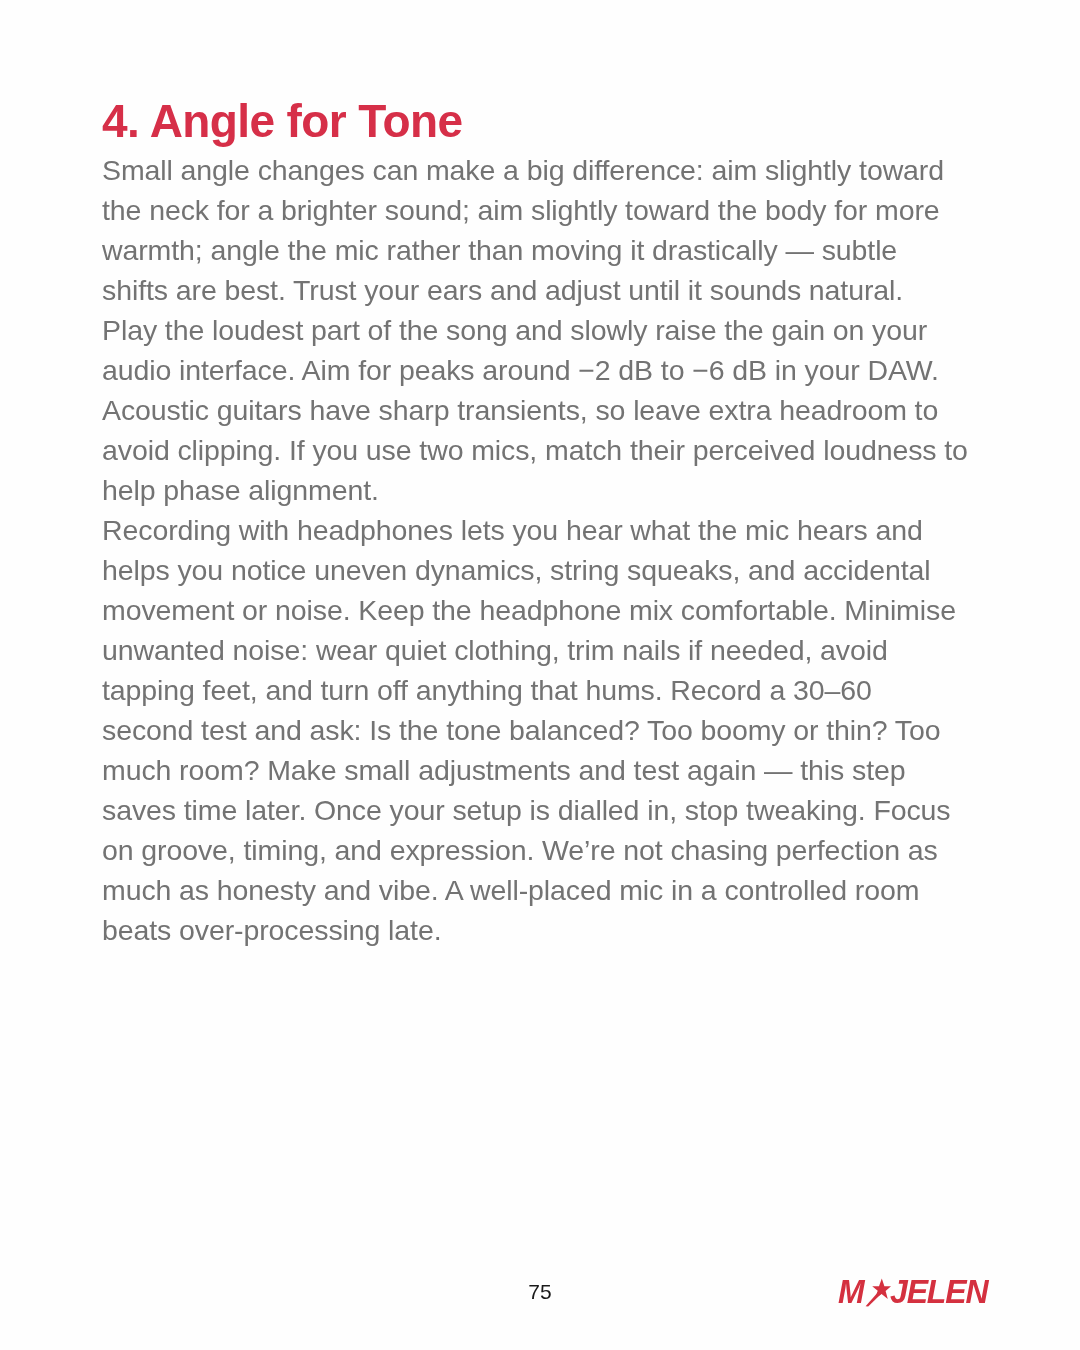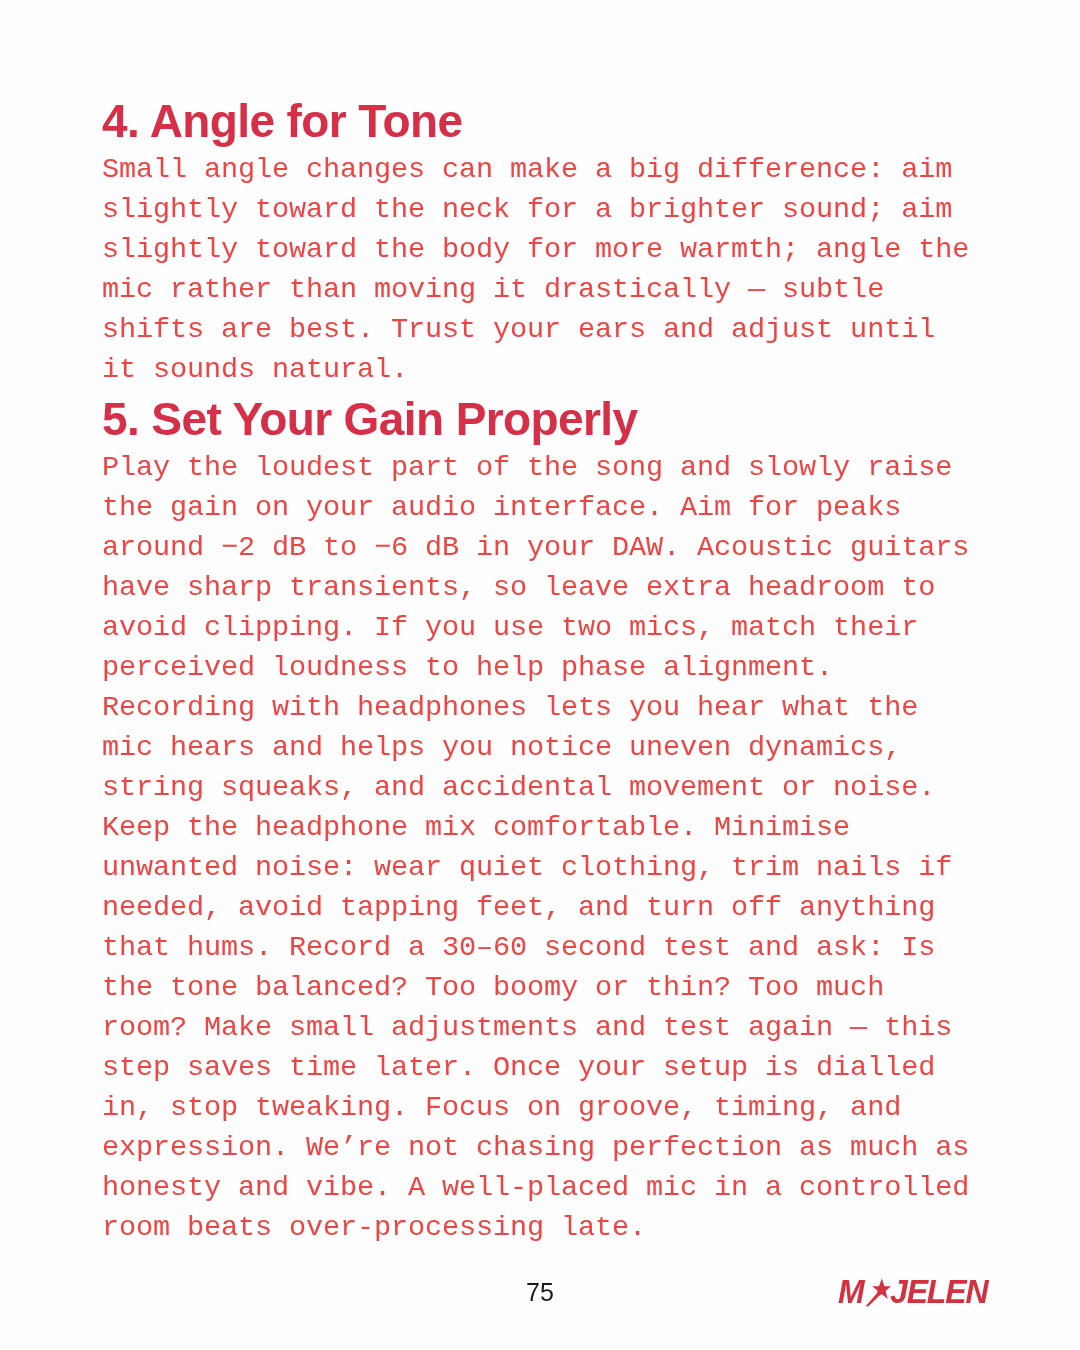--- a/index.html
+++ b/index.html
@@ -36,22 +36,22 @@
     font-family: "Liberation Sans", sans-serif;
     font-weight: bold;
     font-size: 46px;
     line-height: 58px;
     letter-spacing: -0.6px;
     white-space: pre-line;
   }
 
   p.body-text {
     margin: 0;
-    color: #ef4444;
-    font-family: Liberation Mono, monospace;
+    color: #737373;
+    font-family: Liberation Sans, sans-serif;
     font-weight: normal;
     font-size: 28.5px;
     line-height: 40px;
     letter-spacing: -0.1px;
   }
 
   .block-1-heading { margin-top: 0; }
   .block-1-body    { margin-top: 26px; }
 
   .block-2-heading { margin-top: 62px; }
@@ -62,21 +62,21 @@
 
   
   .footer-page-number {
     position: absolute;
     left: 0;
     right: 0;
     top: 1281px;
     text-align: center;
     color: #1a1a1a;
     font-family: "Liberation Sans", sans-serif;
-    font-size: 25px;
+    font-size: 21px;
     line-height: 22px;
   }
 
   .brand-logo {
     position: absolute;
     left: 838px;
     top: 1272px;
     display: flex;
     align-items: center;
     height: 38px;
@@ -106,21 +106,20 @@
 </head>
 <body>
 
 <div class="page">
 
   <div class="content">
 
     <h2 class="section-heading block-1-heading">4. Angle for Tone</h2>
     <p class="body-text block-1-body">Small angle changes can make a big difference: aim slightly toward the neck for a brighter sound; aim slightly toward the body for more warmth; angle the mic rather than moving it drastically — subtle shifts are best. Trust your ears and adjust until it sounds natural.</p>
 
-    <h2 class="section-heading block-2-heading">5. Set Your Gain Properly</h2>
     <p class="body-text block-2-body">Play the loudest part of the song and slowly raise the gain on your audio interface. Aim for peaks around −2 dB to −6 dB in your DAW. Acoustic guitars have sharp transients, so leave extra headroom to avoid clipping. If you use two mics, match their perceived loudness to help phase alignment.</p>
 
     <p class="body-text block-3-body">Recording with headphones lets you hear what the mic hears and helps you notice uneven dynamics, string squeaks, and accidental movement or noise. Keep the headphone mix comfortable. Minimise unwanted noise: wear quiet clothing, trim nails if needed, avoid tapping feet, and turn off anything that hums. Record a 30–60 second test and ask: Is the tone balanced? Too boomy or thin? Too much room? Make small adjustments and test again — this step saves time later. Once your setup is dialled in, stop tweaking. Focus on groove, timing, and expression. We’re not chasing perfection as much as honesty and vibe. A well-placed mic in a controlled room beats over-processing late.</p>
 
   </div>
 
   <div class="footer-page-number">75</div>
 
   <div class="brand-logo">
     <span class="logo-m">M</span>

